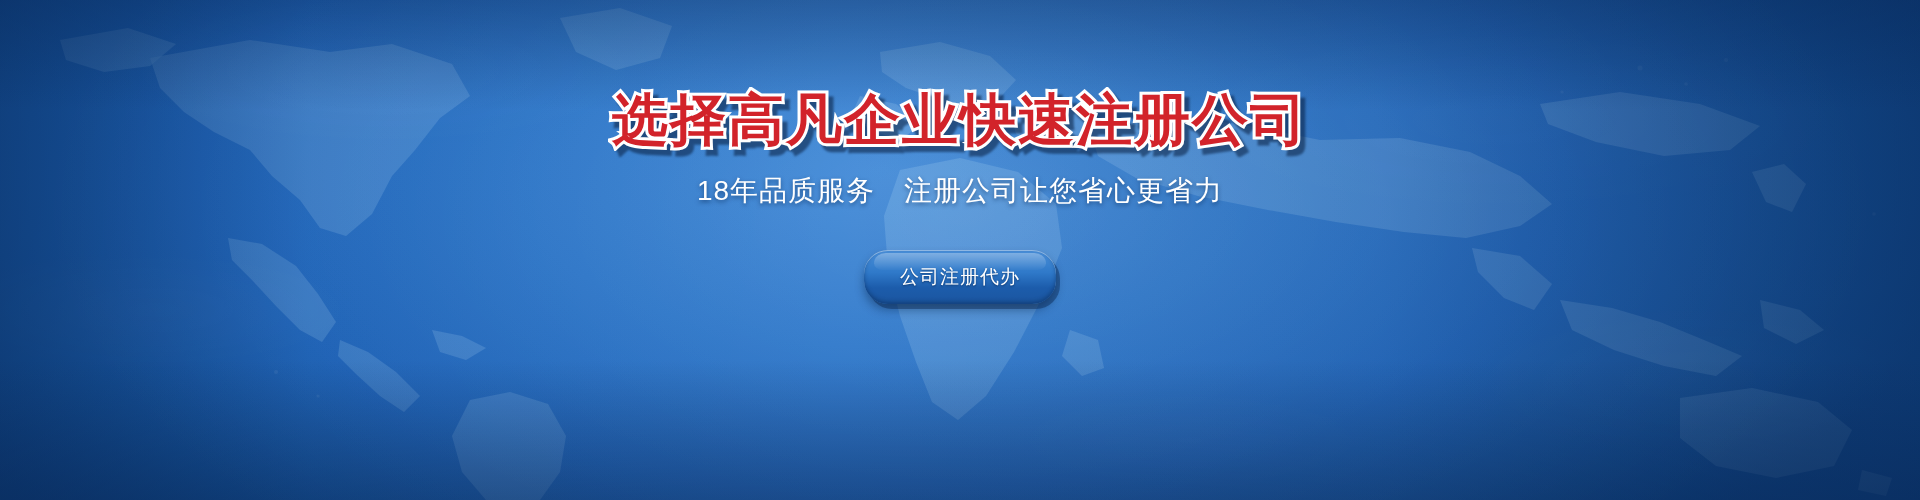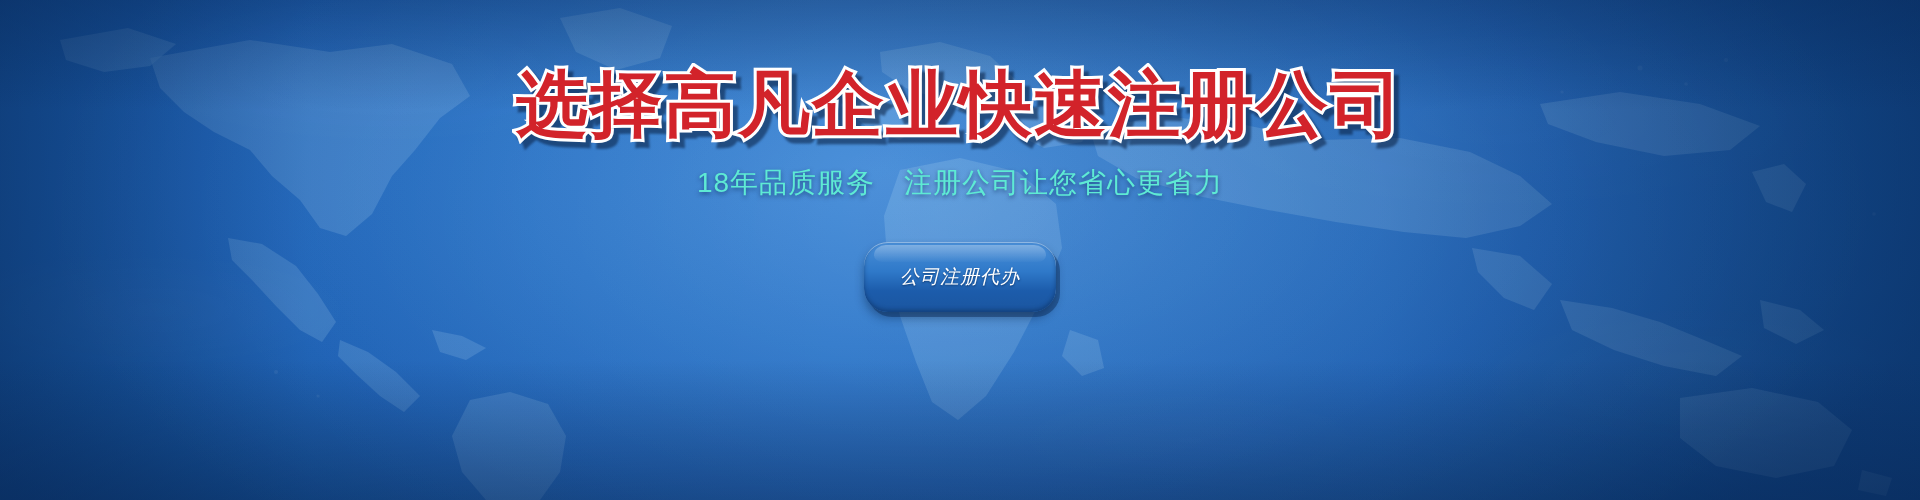--- a/index.html
+++ b/index.html
@@ -56,72 +56,71 @@
   
   .content {
     position: absolute;
     inset: 0;
     display: flex;
     flex-direction: column;
     align-items: center;
   }
 
   .headline {
-    margin-top: 68px;
-    font-size: 72px;
+    margin-top: 92px;
+    font-size: 56px;
     line-height: 1;
     font-weight: bold;
     letter-spacing: 2px;
     color: #d2232a;
     white-space: nowrap;
     -webkit-text-stroke: 6px #ffffff;
     paint-order: stroke fill;
     filter: drop-shadow(5px 6px 1px rgba(8,30,62,0.55));
   }
 
   .subhead {
     margin-top: 26px;
     font-size: 28px;
     line-height: 1.2;
-    color: #5eead4;
+    color: #ffffff;
     letter-spacing: 1px;
     white-space: nowrap;
     text-shadow: 0 2px 4px rgba(6,34,76,0.55);
   }
 
   .pills {
     margin-top: 42px;
     display: flex;
     gap: 38px;
     align-items: center;
   }
 
   .pill {
     position: relative;
     height: 46px;
-    padding: 12px 26px;
+    padding: 4px 26px;
     min-width: 140px;
     display: flex;
     align-items: center;
     justify-content: center;
     border-radius: 24px;
     font-size: 19px;
     color: #ffffff;
     letter-spacing: 1px;
     white-space: nowrap;
     cursor: pointer;
     background:
       linear-gradient(to bottom, #4a8fd8 0%, #2f79c9 42%, #1c5cab 70%, #1b56a0 100%);
     box-shadow:
       inset 0 1px 0 rgba(255,255,255,0.40),
       inset 0 -2px 4px rgba(7,34,74,0.45),
       0 6px 10px rgba(6,30,66,0.40),
       4px 5px 0 rgba(9,38,80,0.42);
     text-shadow: 0 1px 2px rgba(6,34,76,0.65);
-    font-style: italic;
   }
   .pill::after {
     content: "";
     position: absolute;
     left: 10px; right: 10px; top: 3px;
     height: 17px;
     border-radius: 14px 14px 10px 10px / 12px 12px 8px 8px;
     background: linear-gradient(to bottom, rgba(255,255,255,0.30), rgba(255,255,255,0.02));
     pointer-events: none;
   }

